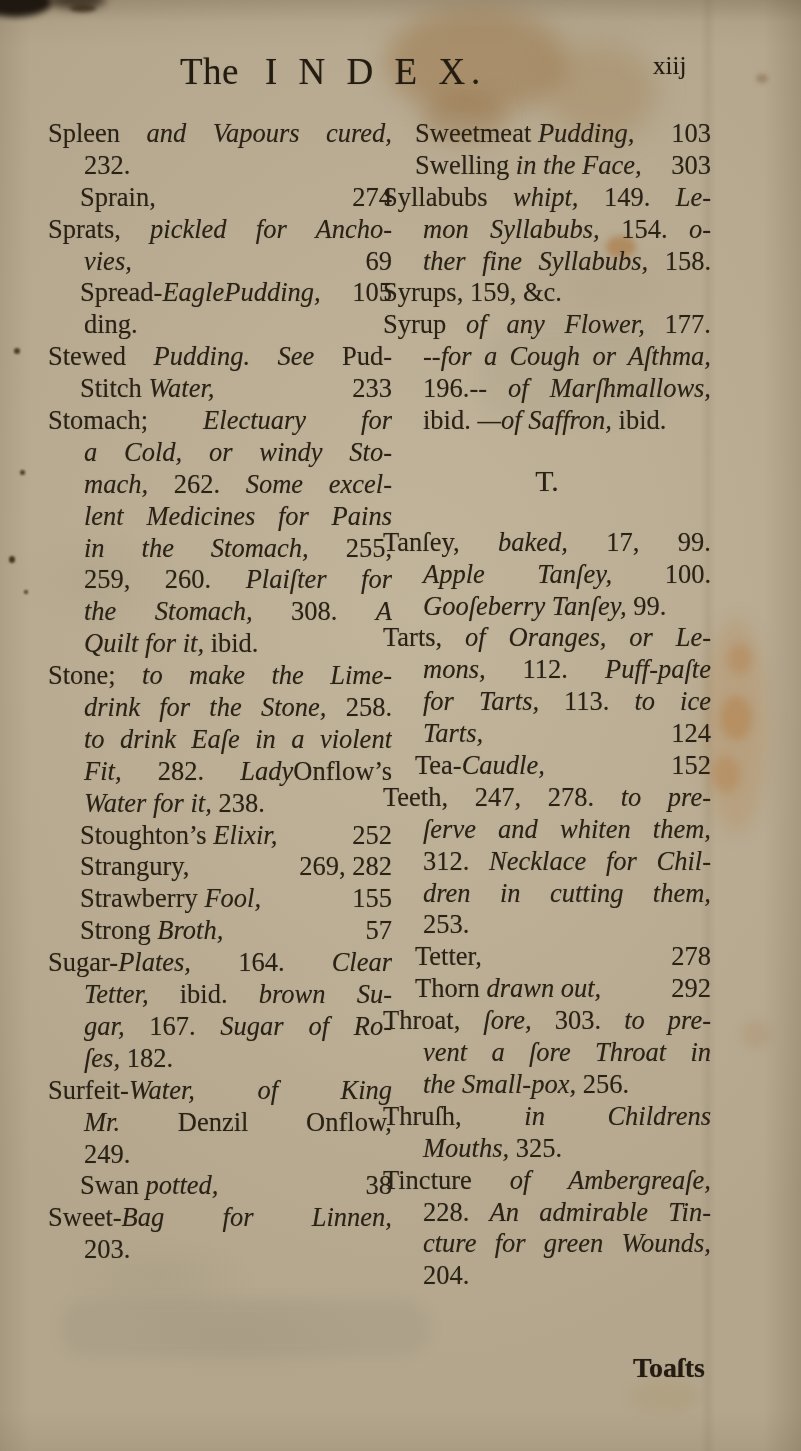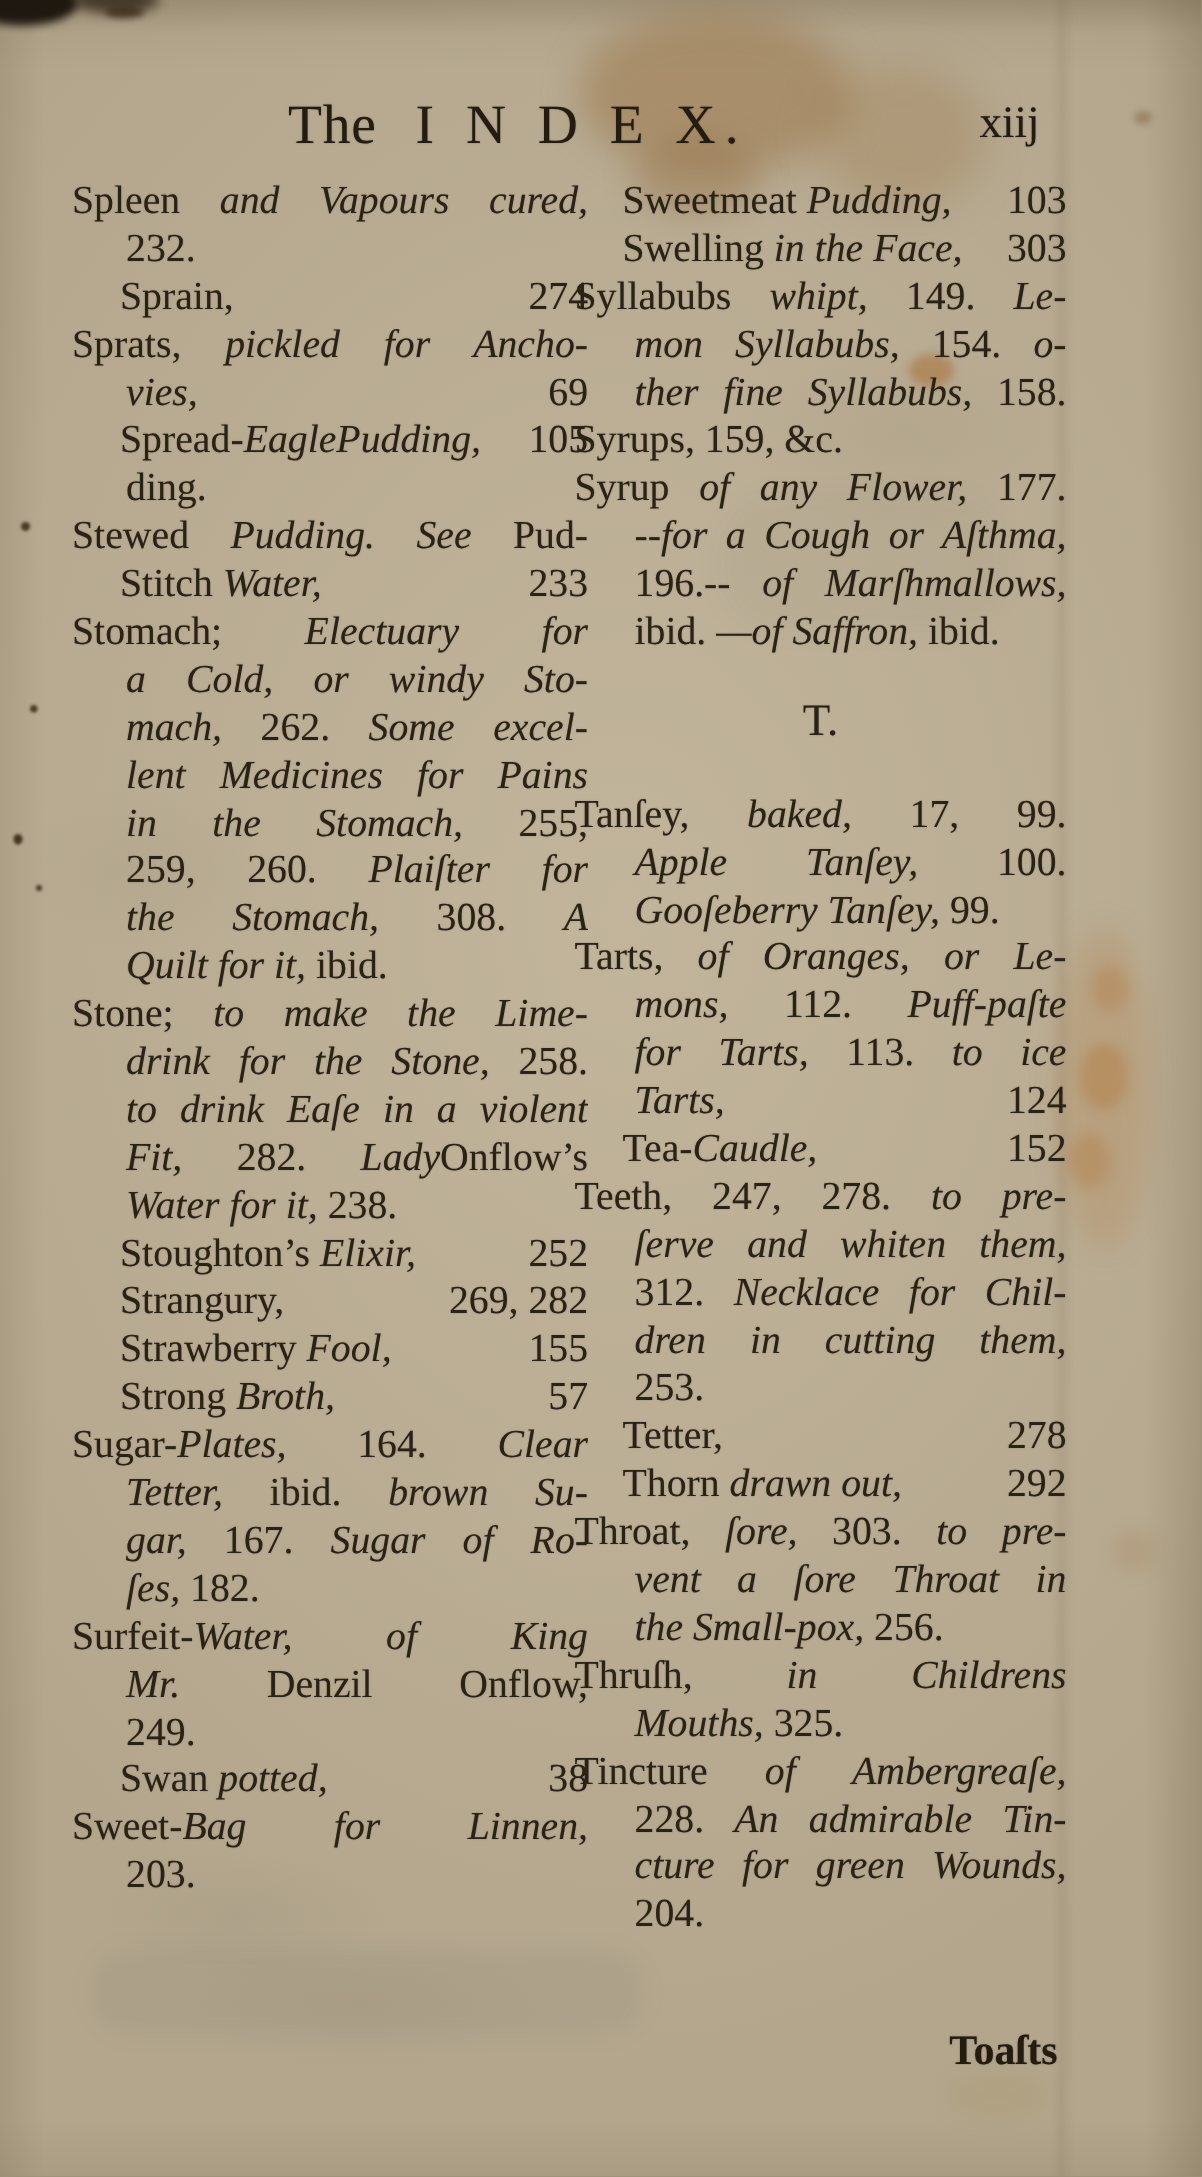--- a/index.html
+++ b/index.html
@@ -47,24 +47,24 @@
   .s-spk2{left:20px;top:470px;width:5px;height:5px;background:#4c3b26;filter:blur(1px);}
   .s-spk3{left:9px;top:556px;width:6px;height:7px;background:#45341f;filter:blur(1px);}
   .s-spk4{left:24px;top:590px;width:4px;height:4px;background:#4c3b26;filter:blur(1px);}
   .s-spk5{left:70px;top:4px;width:26px;height:8px;background:#3a2c1a;filter:blur(2px);opacity:.8;}
   .s-spk6{left:756px;top:74px;width:12px;height:9px;background:rgba(120,85,45,.4);filter:blur(2px);}
   .ghost1{position:absolute;left:60px;top:1300px;width:370px;height:56px;border-radius:30px;
     background:rgba(92,92,76,.07);filter:blur(7px);pointer-events:none;}
   .ghost2{position:absolute;left:480px;top:330px;width:190px;height:90px;border-radius:40px;
     background:rgba(96,96,80,.05);filter:blur(8px);pointer-events:none;}
 
-  .hdr-title{position:absolute;left:192px;top:52px;font-size:37px;line-height:40px;
-    color:#241c11;letter-spacing:.5px;text-shadow:0 0 1px rgba(36,28,17,.45);margin-top:12px;}
+  .hdr-title{position:absolute;left:180px;top:52px;font-size:37px;line-height:40px;
+    color:#241c11;letter-spacing:.5px;text-shadow:0 0 1px rgba(36,28,17,.45);}
   .hdr-title .sp{letter-spacing:6px;margin-left:26px;}
-  .folio{position:absolute;left:653px;top:65px;font-size:30px;color:#241c11;
+  .folio{position:absolute;left:653px;top:52px;font-size:25px;color:#241c11;
     text-shadow:0 0 1px rgba(36,28,17,.45);}
 
   .col{position:absolute;top:118px;font-size:26.5px;line-height:31.9px;
     text-shadow:0 0 1px rgba(43,35,24,.35);}
   .col-left{left:48px;width:344px;}
   .col-right{left:383px;width:328px;}
   .line{height:31.9px;white-space:nowrap;}
   .line.just{white-space:normal;text-align:justify;text-align-last:justify;overflow:hidden;}
   .line.has-num{display:flex;justify-content:space-between;white-space:nowrap;padding-left:32px;}
   .col-left .ind{padding-left:36px;}

